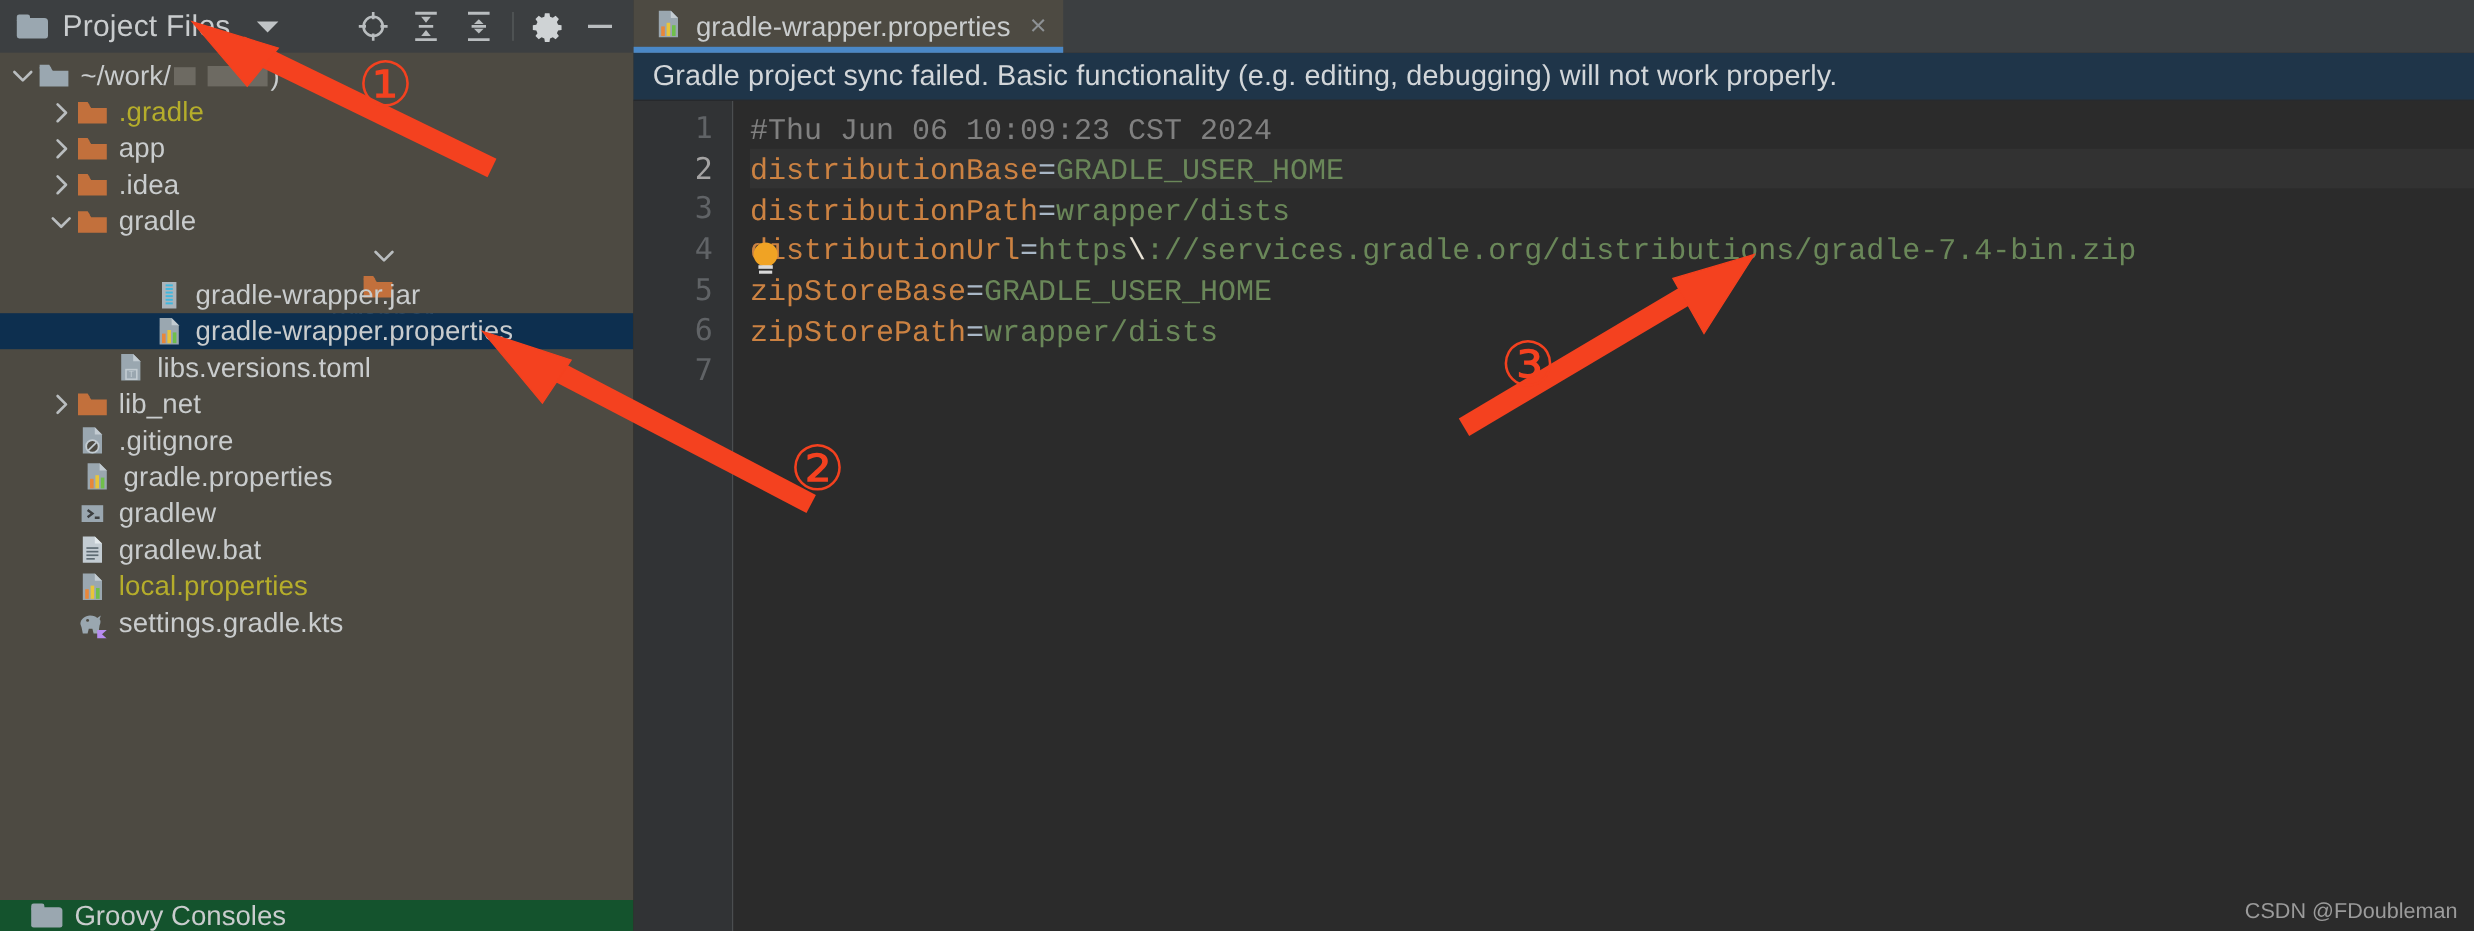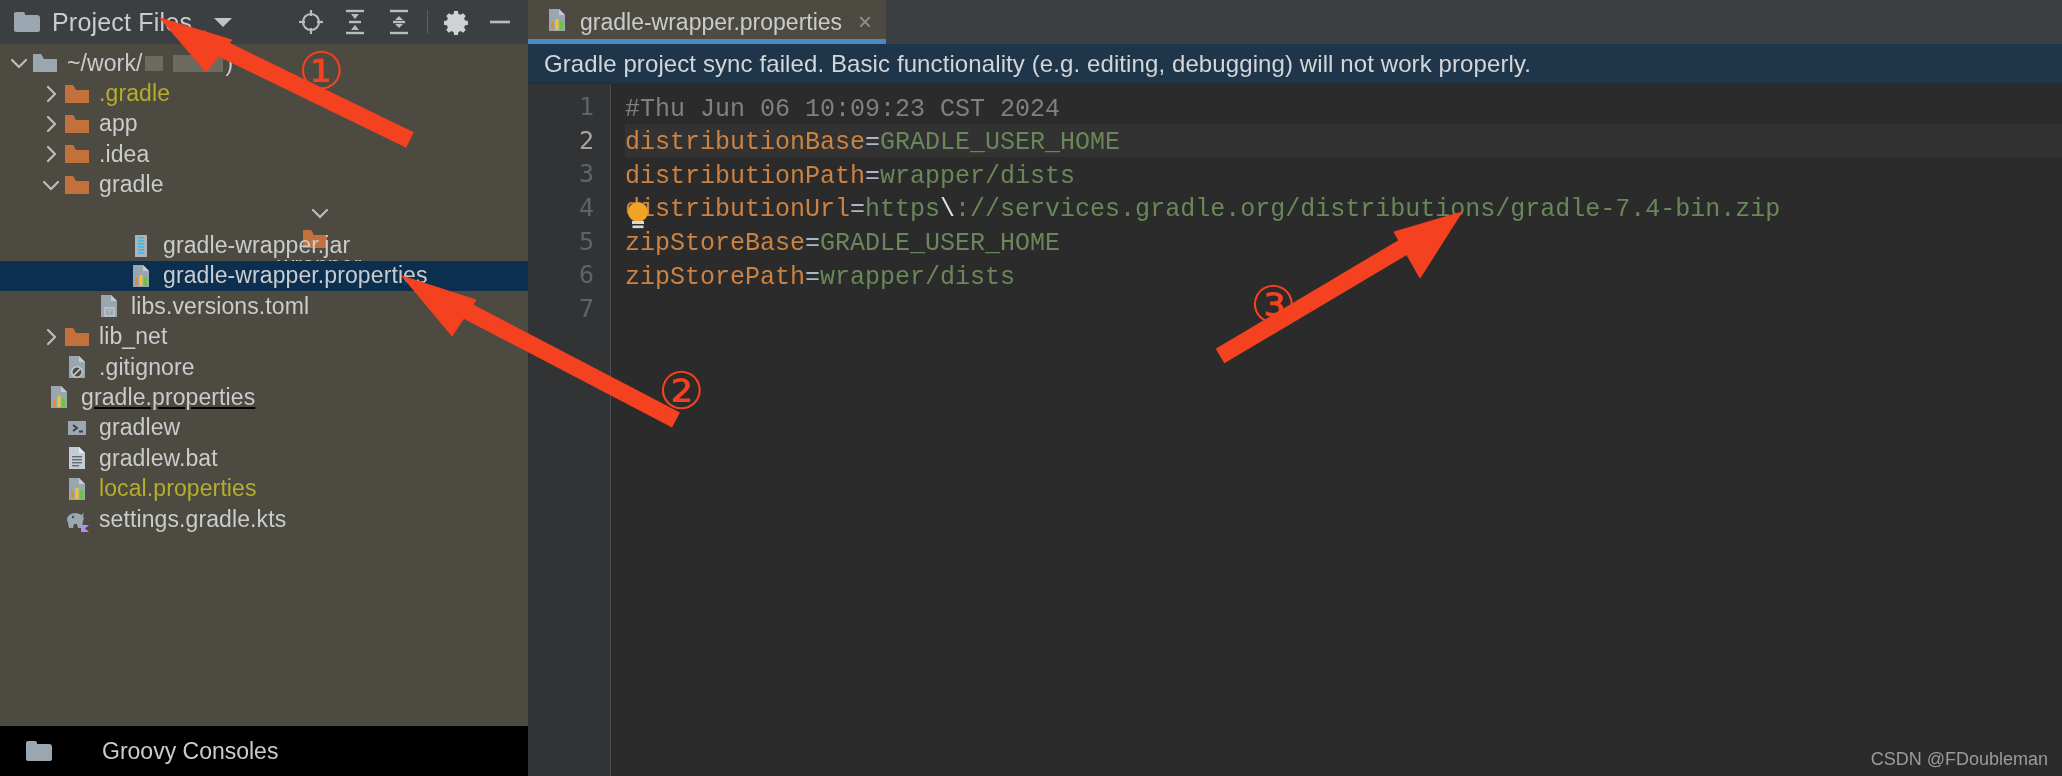--- a/index.html
+++ b/index.html
@@ -23,21 +23,21 @@
   .tree{flex:1 1 auto;position:relative;overflow:hidden;padding-top:4px;background:#4d4a42;}
   .row{height:30.4px;display:flex;align-items:center;white-space:nowrap;position:relative;box-sizing:border-box;}
   .row.sel{background:#0d2f4f;}
   .row .lbl{font-size:23px;color:#c9cccd;letter-spacing:.1px;}
   .row .lbl.yellow{color:#b5ad2b;}
   .arrow{width:26px;height:26px;display:flex;align-items:center;justify-content:center;flex:0 0 auto;}
   .arrow svg{display:block;}
   .ico{width:26px;height:26px;position:relative;flex:0 0 auto;margin-right:9px;}
   .ico svg{display:block;}
 
-  .panel-footer{height:50px;background:#000000;display:flex;align-items:center;padding-left:26px;box-sizing:border-box;gap:40px;}
+  .panel-footer{height:26px;background:#14532d;display:flex;align-items:center;padding-left:26px;box-sizing:border-box;}
   .panel-footer .lbl{font-size:23px;color:#c9cccd;margin-left:10px;}
   .ftr-folder{width:26px;height:20px;position:relative;}
   .ftr-folder::before{content:"";position:absolute;left:0;top:3px;width:26px;height:17px;background:#9aa7b0;border-radius:2px 3px 2px 2px;}
   .ftr-folder::after{content:"";position:absolute;left:0;top:0;width:11px;height:5px;background:#9aa7b0;border-radius:2px 2px 0 0;}
 
   
   .editor{flex:1 1 auto;height:776px;position:relative;background:#2b2b2b;display:flex;flex-direction:column;}
   .tabstrip{height:44px;background:#3c3f41;display:flex;align-items:flex-end;position:relative;}
   .tab{height:44px;background:#4d4a42;display:flex;align-items:center;padding:0 14px 0 16px;box-sizing:border-box;position:relative;}
   .tab .tname{color:#c9cccd;font-size:23px;margin-left:10px;}
@@ -272,21 +272,21 @@
           <span class="ico">
             <svg width="26" height="26" viewBox="0 0 26 26">
               <path d="M5 2h10l6 6v16H5z" fill="#9aa7b0"></path>
               <path d="M15 2l6 6h-6z" fill="#c3ccd2"></path>
               <circle cx="13" cy="18" r="5.2" fill="#4d4a42" stroke="#c3ccd2" stroke-width="1.5"></circle>
               <line x1="9.6" y1="21.4" x2="16.4" y2="14.6" stroke="#c3ccd2" stroke-width="1.5"></line>
             </svg>
           </span>
           <span class="lbl">.gitignore</span>
         </div>
-        <div class="row" style="padding-left: 20px; text-decoration: underline;">
+        <div class="row" style="padding-left: 42px;">
           <span class="arrow"></span>
           <span class="ico">
             <svg width="26" height="26" viewBox="0 0 26 26">
               <path d="M5 2h10l6 6v16H5z" fill="#9aa7b0"></path>
               <path d="M15 2l6 6h-6z" fill="#c3ccd2"></path>
               <rect x="7" y="15" width="3" height="8" fill="#e8873a"></rect>
               <rect x="11.5" y="12" width="3" height="11" fill="#e8c53a"></rect>
               <rect x="16" y="14" width="3" height="9" fill="#6fbf4a"></rect>
             </svg>
           </span>

